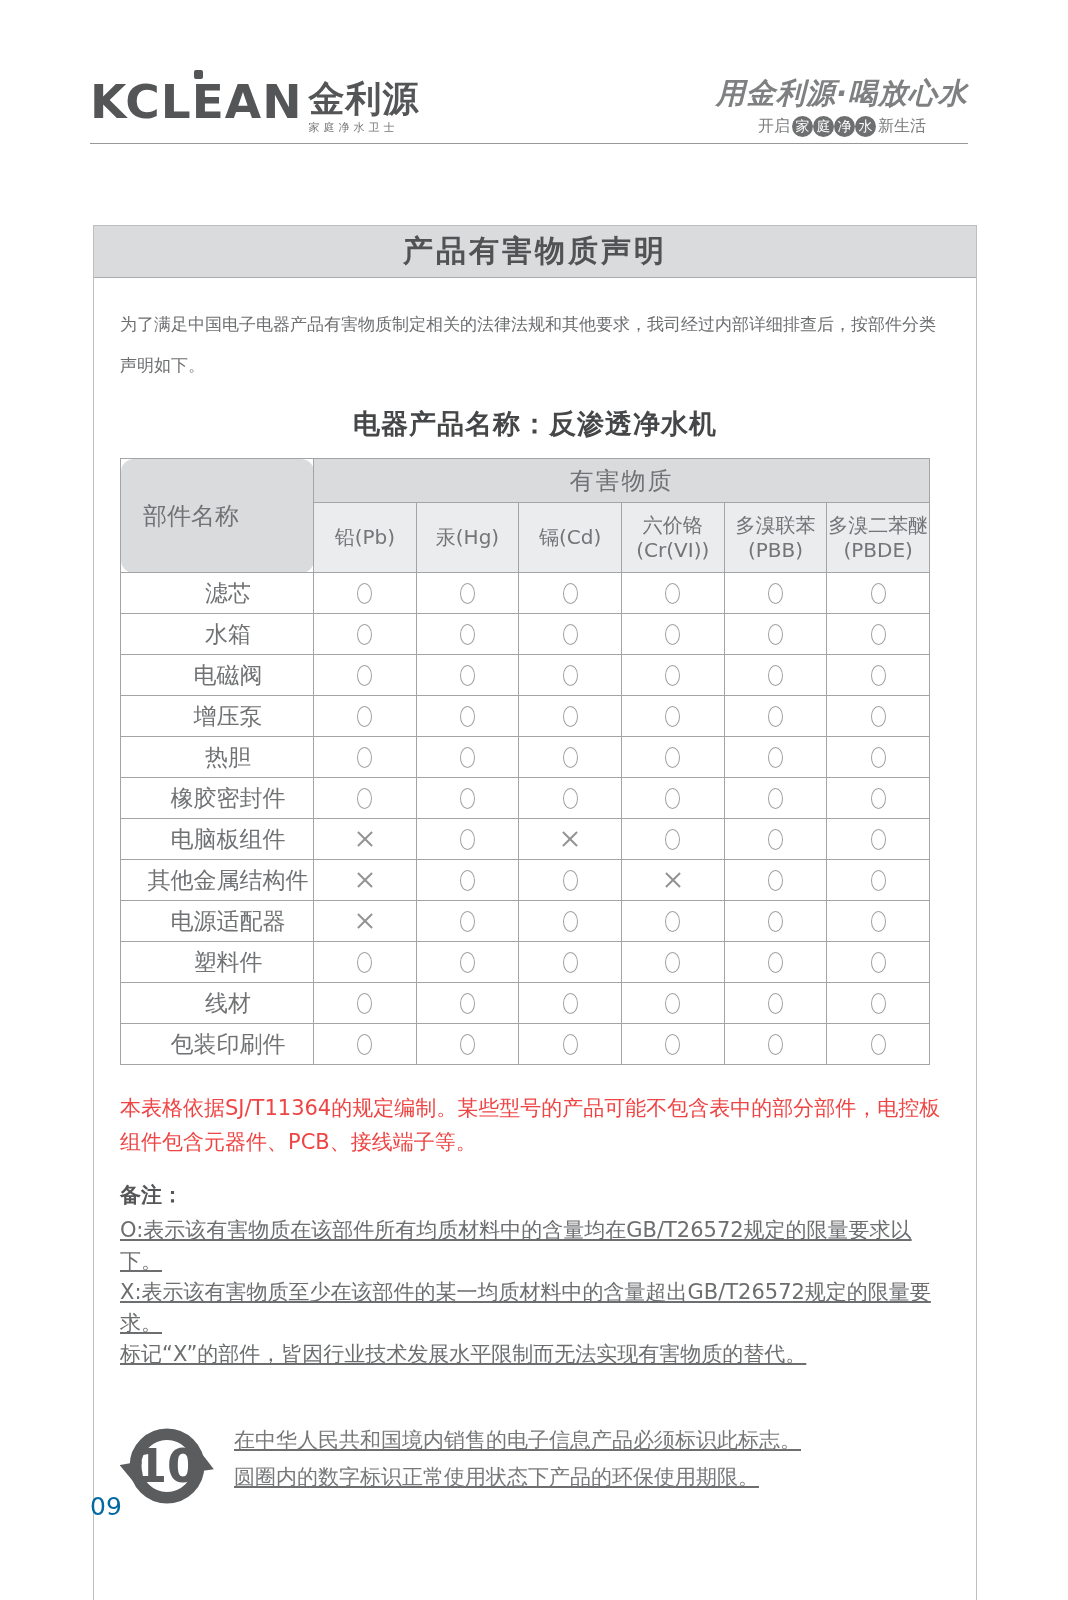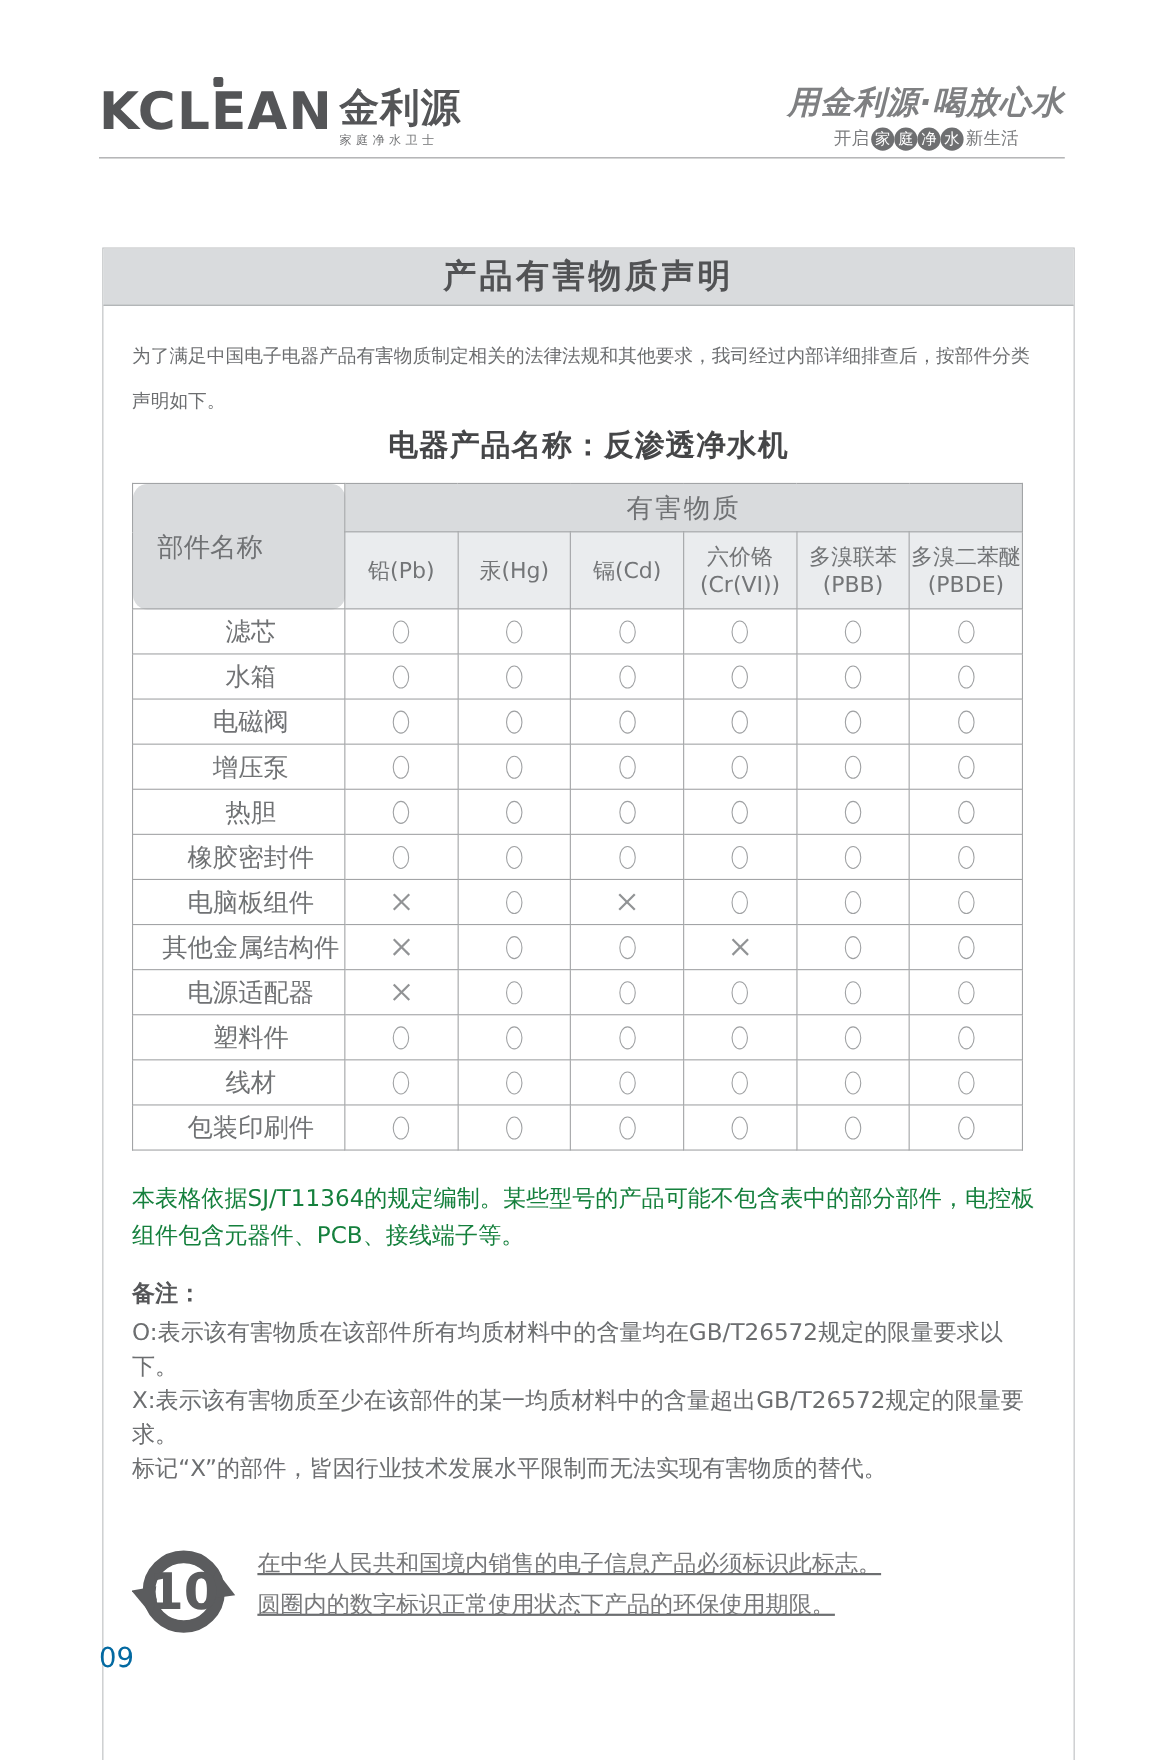--- a/index.html
+++ b/index.html
@@ -50,21 +50,21 @@
   .title-band {
     height:52px; background:#d9dbdd; border-bottom:1px solid #a9abad;
     display:flex; align-items:center; justify-content:center;
     font-size:30px; font-weight:bold; color:#515254; letter-spacing:3px;
   }
   .inner { padding:0 26px; }
   .intro {
     margin-top:26px; font-size:17px; line-height:41px; color:#6c6e70;
   }
   .product-line {
-    margin-top:1px; text-align:center;
+    margin-top:20px; text-align:center;
     font-size:27px; font-weight:bold; color:#454648; letter-spacing:1px;
   }
 
   
   table.substances {
     border-collapse:collapse; table-layout:fixed;
     width:810px; margin-top:16px;
   }
   table.substances th, table.substances td {
     border:1px solid #a2a4a6;
@@ -92,24 +92,24 @@
   }
   .xmark { position:relative; display:inline-block; width:20px; height:20px; vertical-align:middle; }
   .xmark::before, .xmark::after {
     content:""; position:absolute; left:50%; top:0; width:2px; height:20px;
     background:#919395;
   }
   .xmark::before { transform:translateX(-50%) rotate(45deg); }
   .xmark::after  { transform:translateX(-50%) rotate(-45deg); }
 
   
-  .table-note { margin-top:26px; font-size:21px; line-height:34px; color:#15803d; }
+  .table-note { margin-top:26px; font-size:21px; line-height:34px; color:#ef4444; }
   .remark { margin-top:22px; }
   .remark-label { font-size:21px; font-weight:bold; color:#555658; margin-bottom:6px; }
-  .remark-line { font-size:21px; line-height:31px; color:#6c6e70; }
+  .remark-line { font-size:21px; line-height:31px; color:#6c6e70;text-decoration:underline; }
 
   
   .recycle { margin-top:52px; display:flex; align-items:flex-start;text-decoration:underline; }
   .recycle-logo { width:94px; height:88px; flex:0 0 auto; }
   .recycle-text { margin-left:20px; font-size:21px; line-height:37px; color:#77787a; }
 
   
   .page-number {
     position:absolute; left:90px; top:1492px;
     font-size:25px; color:#0369a1;

